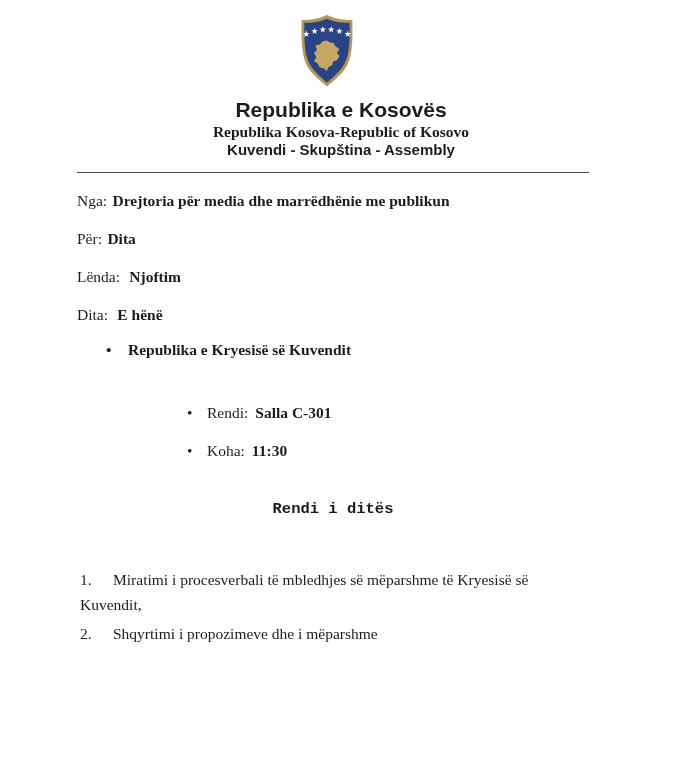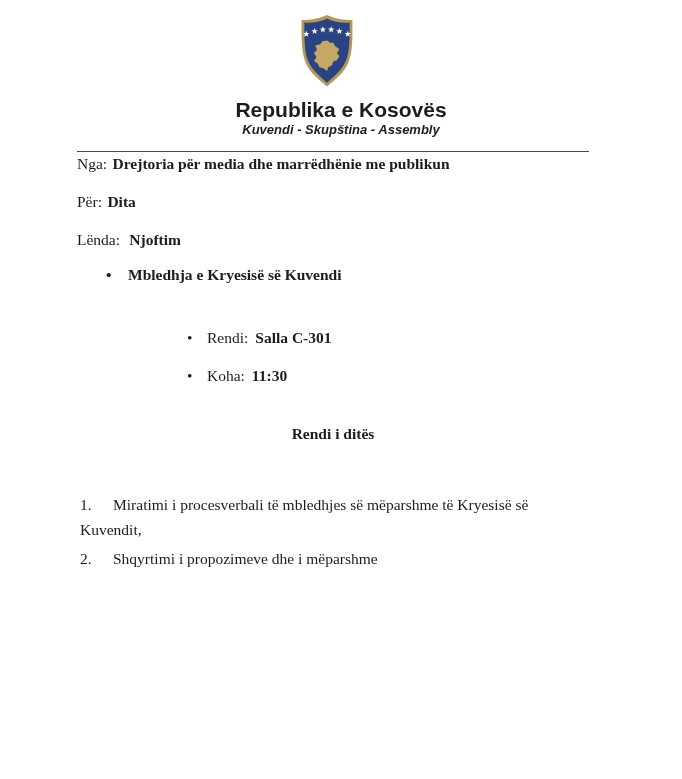--- a/index.html
+++ b/index.html
@@ -32,34 +32,33 @@
   .title2 {
     margin-top: 3px;
     font-family: "Liberation Serif", serif;
     font-size: 15.5px;
     font-weight: bold;
     line-height: 1.05;
   }
   .title3 {
     margin-top: 2px;
     font-family: "Liberation Sans", sans-serif;
-    font-size: 13px;
+    font-size: 15px;
     font-weight: bold;
-    font-style: italic;
     line-height: 1.05;
   }
   .rule {
     margin: 14px 93px 0 77px;
     border: none;
     border-top: 1px solid #4a4a4a;
     height: 0;
   }
   .content { padding: 0 93px 0 77px; }
   .field { margin-top: 18px; line-height: 20px; }
-  .field.first { margin-top: 2px; }
+  .field.first { margin-top: 18px; }
   .field .label { font-weight: normal; }
   .field .value { font-weight: bold; margin-left: 0.35em; }
   .field .value.wide-gap { margin-left: 0.6em; }
 
   .main-bullet {
     margin-top: 15px;
     padding-left: 29px;
     display: flex;
     line-height: 20px;
     font-weight: bold;
@@ -75,20 +74,21 @@
   .sub-bullet.sb-next  { margin-top: 18px; }
   .sub-bullet .dot { width: 20px; flex: 0 0 20px; }
   .sub-bullet .label { font-weight: normal; }
   .sub-bullet .value { font-weight: bold; margin-left: 0.45em; }
 
   .agenda-heading {
     margin-top: 38px;
     text-align: center;
     font-weight: bold;
     line-height: 20px;
+    font-family: Liberation Mono, monospace;
   }
   .agenda-list { margin-top: 48px; margin-left: 3px; max-width: 478px; }
   .agenda-item { line-height: 25px; margin-bottom: 4px; font-family: Liberation Serif, serif; }
   .agenda-item .num { display: inline-block; width: 33px; }
 </style>
 </head>
 <body>
 
 <div class="page">
 
@@ -102,44 +102,48 @@
         <polygon transform="translate(30,29)" points="0,-5.5 1.29,-1.78 5.23,-1.7 2.09,0.68 3.23,4.45 0,2.2 -3.23,4.45 -2.09,0.68 -5.23,-1.7 -1.29,-1.78"></polygon>
         <polygon transform="translate(43.3,26.5)" points="0,-5.5 1.29,-1.78 5.23,-1.7 2.09,0.68 3.23,4.45 0,2.2 -3.23,4.45 -2.09,0.68 -5.23,-1.7 -1.29,-1.78"></polygon>
         <polygon transform="translate(56.7,26.5)" points="0,-5.5 1.29,-1.78 5.23,-1.7 2.09,0.68 3.23,4.45 0,2.2 -3.23,4.45 -2.09,0.68 -5.23,-1.7 -1.29,-1.78"></polygon>
         <polygon transform="translate(70,29)" points="0,-5.5 1.29,-1.78 5.23,-1.7 2.09,0.68 3.23,4.45 0,2.2 -3.23,4.45 -2.09,0.68 -5.23,-1.7 -1.29,-1.78"></polygon>
         <polygon transform="translate(83.5,33.5)" points="0,-5.5 1.29,-1.78 5.23,-1.7 2.09,0.68 3.23,4.45 0,2.2 -3.23,4.45 -2.09,0.68 -5.23,-1.7 -1.29,-1.78"></polygon>
       </g>
       <polygon points="50,44 56,48 60,47 63,53 70,58 66,64 70,69 66,76 60,78 58,84 52,87 50,93 45,89 38,87 35,81 29,77 33,71 29,64 34,59 31,52 39,50 43,45" fill="#c6a765"></polygon>
     </svg>
 
     <div class="title1">Republika e Kosovës</div>
+    <div class="title2">Republika Kosova-Republic of Kosovo</div>
     <div class="title3">Kuvendi - Skupština - Assembly</div>
   </div>
 
   <hr class="rule">
 
   <div class="content">
 
     <div class="field first">
       <span class="label">Nga:</span><span class="value">Drejtoria për media dhe marrëdhënie me publikun</span>
     </div>
 
     <div class="field">
       <span class="label">Për:</span><span class="value">Dita</span>
     </div>
 
     <div class="field">
       <span class="label">Lënda:</span><span class="value wide-gap">Njoftim</span>
     </div>
 
 
+    <div class="field">
+      <span class="label">Dita:</span><span class="value wide-gap">E hënë</span>
+    </div>
 
     <div class="main-bullet">
       <span class="dot">•</span>
-      <span>Mbledhja e Kryesisë së Kuvendi</span>
+      <span>Republika e Kryesisë së Kuvendit</span>
     </div>
 
     <div class="sub-bullet sb-first">
       <span class="dot">•</span>
       <span><span class="label">Rendi:</span><span class="value">Salla C-301</span></span>
     </div>
 
     <div class="sub-bullet sb-next">
       <span class="dot">•</span>
       <span><span class="label">Koha:</span><span class="value">11:30</span></span>

